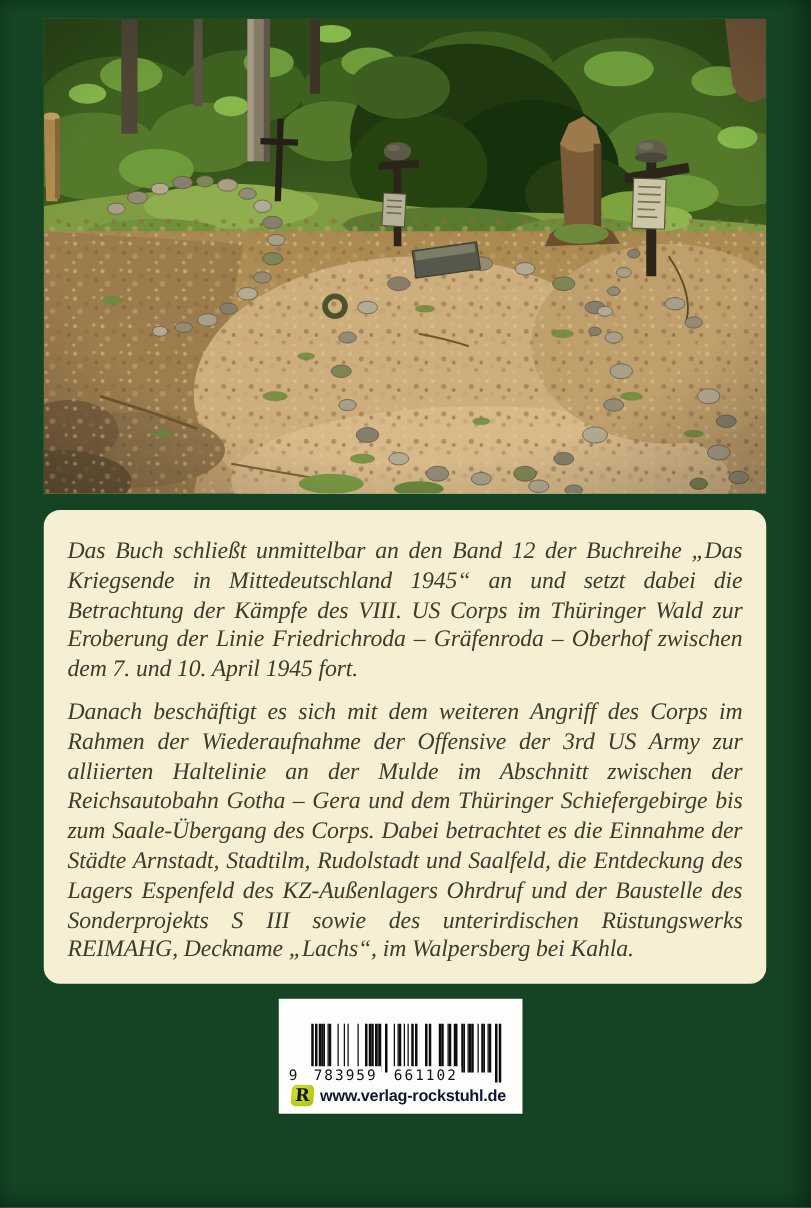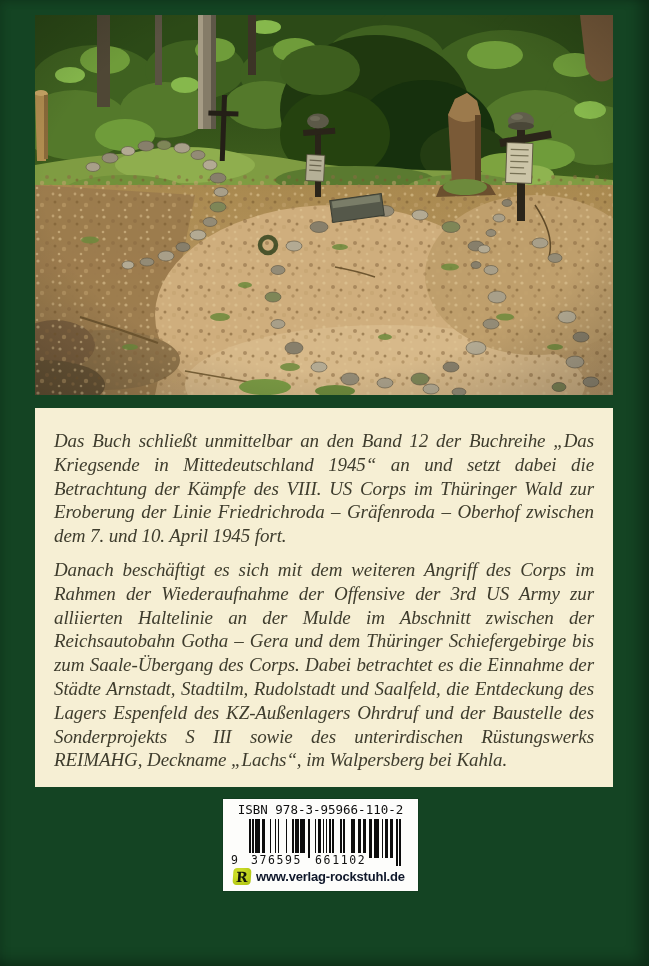--- a/index.html
+++ b/index.html
@@ -4,21 +4,21 @@
 <style>
   html,body{margin:0;padding:0;width:649px;height:966px;overflow:hidden;
     font-family:"Liberation Sans",sans-serif;}
   .cover{position:absolute;inset:0;width:649px;height:966px;background:#144423;}
   .cover-edge{position:absolute;inset:0;pointer-events:none;
     box-shadow:inset -9px -5px 14px rgba(0,0,0,.30), inset 3px 2px 8px rgba(0,0,0,.12);}
   .photo{position:absolute;left:35px;top:15px;width:578px;height:380px;
     overflow:hidden;background:#4a6b28;}
   .photo svg{display:block;}
   .blurb{position:absolute;left:35px;top:408px;width:578px;height:379px;
-    background:#f6efd4;box-sizing:border-box;padding:21px 19px 0 19px;overflow:hidden;}
+    background:#f6efd4;box-sizing:border-box;padding:21px 19px 0 19px;overflow:hidden;border-radius:13px;}
   .blurb p{margin:0 0 10px 0;font-family:"Liberation Serif","DejaVu Serif",serif;
     font-style:italic;font-size:19px;line-height:23.8px;color:#3e3c2d;
     text-align:justify;letter-spacing:-0.1px;}
   .barcode-box{position:absolute;left:223px;top:799px;width:195px;height:92px;
     background:#fdfdfb;box-shadow:0 0 0 1px rgba(0,0,0,.10);}
   .isbn-line{font-family:"DejaVu Sans Mono","Liberation Mono",monospace;
     font-size:12.5px;color:#101010;text-align:center;padding-top:3px;white-space:nowrap;}
   .ean{position:absolute;left:26px;top:20px;width:152px;height:47px;}
   .ean-digits{position:absolute;left:7px;top:54px;width:176px;height:13px;
     display:flex;align-items:flex-start;z-index:2;
@@ -272,21 +272,20 @@
       <rect x="0" y="0" width="578" height="380" fill="url(#vig)"></rect>
     </svg>
   </div>
 
   <div class="blurb">
     <p>Das Buch schließt unmittelbar an den Band 12 der Buchreihe „Das Kriegsende in Mittedeutschland 1945“ an und setzt dabei die Betrachtung der Kämpfe des VIII. US Corps im Thüringer Wald zur Eroberung der Linie Friedrichroda – Gräfenroda – Oberhof zwischen dem 7. und 10. April 1945 fort.</p>
     <p>Danach beschäftigt es sich mit dem weiteren Angriff des Corps im Rahmen der Wiederaufnahme der Offensive der 3rd US Army zur alliierten Haltelinie an der Mulde im Abschnitt zwischen der Reichsautobahn Gotha – Gera und dem Thüringer Schiefergebirge bis zum Saale-Übergang des Corps. Dabei betrachtet es die Einnahme der Städte Arnstadt, Stadtilm, Rudolstadt und Saalfeld, die Entdeckung des Lagers Espenfeld des KZ-Außenlagers Ohrdruf und der Baustelle des Sonderprojekts S III sowie des unterirdischen Rüstungswerks REIMAHG, Deckname „Lachs“, im Walpersberg bei Kahla.</p>
   </div>
 
   <div class="barcode-box">
-    <div class="isbn-line">ISBN 978-3-95966-110-2</div>
     <div class="ean" id="ean-bars">
         <div style="position: absolute; top: 0px; background: rgb(13, 13, 13); left: 0px; width: 1.6px; height: 100%;"></div>
         <div style="position: absolute; top: 0px; background: rgb(13, 13, 13); left: 3.2px; width: 1.6px; height: 100%;"></div>
         <div style="position: absolute; top: 0px; background: rgb(13, 13, 13); left: 6.4px; width: 1.6px; height: 82%;"></div>
         <div style="position: absolute; top: 0px; background: rgb(13, 13, 13); left: 8px; width: 1.6px; height: 82%;"></div>
         <div style="position: absolute; top: 0px; background: rgb(13, 13, 13); left: 9.6px; width: 1.6px; height: 82%;"></div>
         <div style="position: absolute; top: 0px; background: rgb(13, 13, 13); left: 12.8px; width: 1.6px; height: 82%;"></div>
         <div style="position: absolute; top: 0px; background: rgb(13, 13, 13); left: 14.4px; width: 1.6px; height: 82%;"></div>
         <div style="position: absolute; top: 0px; background: rgb(13, 13, 13); left: 20.8px; width: 1.6px; height: 82%;"></div>
         <div style="position: absolute; top: 0px; background: rgb(13, 13, 13); left: 25.6px; width: 1.6px; height: 82%;"></div>
@@ -322,21 +321,21 @@
         <div style="position: absolute; top: 0px; background: rgb(13, 13, 13); left: 132.8px; width: 1.6px; height: 82%;"></div>
         <div style="position: absolute; top: 0px; background: rgb(13, 13, 13); left: 136px; width: 1.6px; height: 82%;"></div>
         <div style="position: absolute; top: 0px; background: rgb(13, 13, 13); left: 137.6px; width: 1.6px; height: 82%;"></div>
         <div style="position: absolute; top: 0px; background: rgb(13, 13, 13); left: 140.8px; width: 1.6px; height: 82%;"></div>
         <div style="position: absolute; top: 0px; background: rgb(13, 13, 13); left: 142.4px; width: 1.6px; height: 82%;"></div>
         <div style="position: absolute; top: 0px; background: rgb(13, 13, 13); left: 147.2px; width: 1.6px; height: 100%;"></div>
         <div style="position: absolute; top: 0px; background: rgb(13, 13, 13); left: 150.4px; width: 1.6px; height: 100%;"></div>
       </div>
     <div class="ean-digits">
       <span class="lead">9</span>
-      <span class="grp">376595</span>
+      <span class="grp">783959</span>
       <span class="grp">661102</span>
     </div>
     <div class="pub-row">
       <span class="r-logo">R</span>
       <span class="pub-url">www.verlag-rockstuhl.de</span>
     </div>
   </div>
 
   <div class="cover-edge"></div>
 </div>

